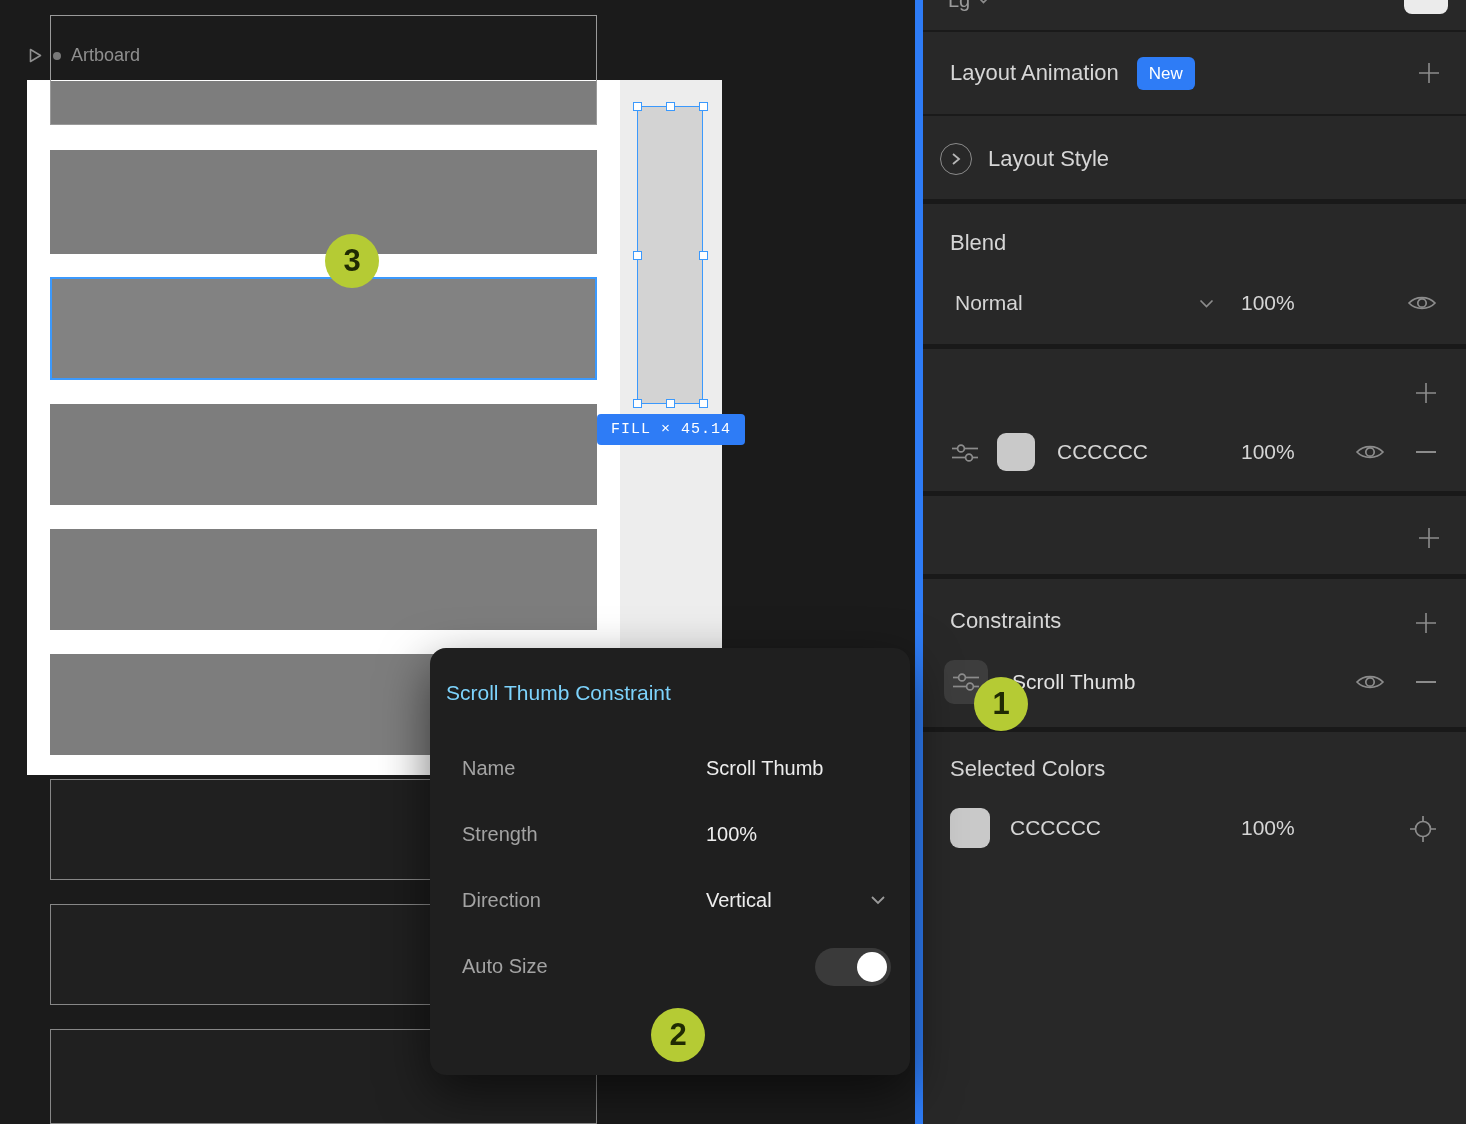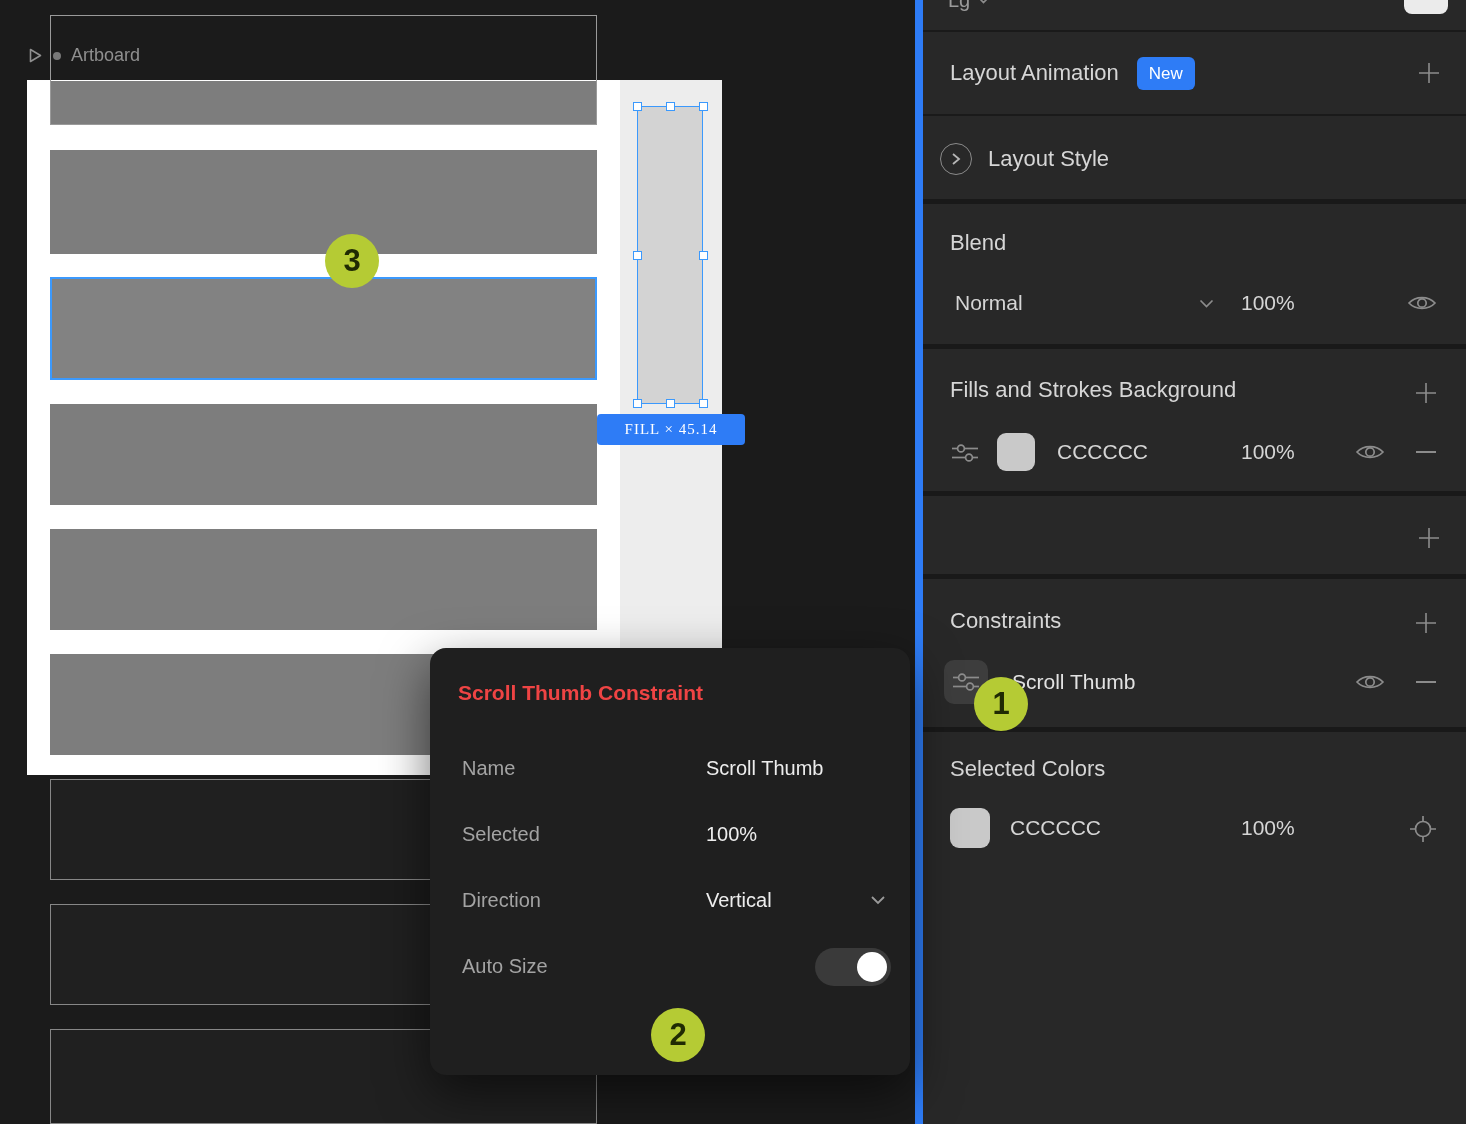--- a/index.html
+++ b/index.html
@@ -19,28 +19,28 @@
   .item{position:absolute;left:50px;width:547px;background:#7d7d7d}
   .item.sel{border:2px solid var(--selection-blue);background:#828282;box-sizing:border-box}
   .item.ghost{background:#202020;border:1.5px solid #878787;box-sizing:border-box}
   #item-outline-top{position:absolute;left:50px;top:15px;width:547px;height:110px;border:1.5px solid #9a9a9a;box-sizing:border-box}
   #item-top-fill{position:absolute;left:51px;top:81px;width:545px;height:43px;background:#7d7d7d}
   #artboard-label{left:28px;top:45px;display:flex;align-items:center;gap:10px;color:#8f8f8f;font-size:18px}
   #artboard-label .dot{width:8px;height:8px;border-radius:50%;background:#787878}
   #thumb{left:637px;top:106px;width:66px;height:298px;background:#d3d3d3;border:1.5px solid var(--selection-blue);box-sizing:border-box}
   .handle{position:absolute;width:9px;height:9px;background:#ffffff;border:1.5px solid var(--selection-blue);box-sizing:border-box}
   #fill-badge{left:597px;top:414px;width:148px;height:31px;background:var(--accent-blue);border-radius:4px;
-    color:#ffffff;font-family:Liberation Serif, serif;font-size:15px;line-height:31px;text-align:center;letter-spacing:1px}
+    color:#ffffff;font-family:Liberation Mono, monospace;font-size:15px;line-height:31px;text-align:center;letter-spacing:1px}
   .note-badge{position:absolute;z-index:60;width:54px;height:54px;border-radius:50%;background:var(--badge-green);
     color:#1f2a03;font-size:31px;font-weight:bold;display:flex;align-items:center;justify-content:center}
 
   
   #popup{left:430px;top:648px;width:480px;height:427px;background:#1f1f1f;border-radius:16px;
     box-shadow:0 18px 50px rgba(0,0,0,.55);z-index:40}
-  #popup .title{position:absolute;left:28px;top:33px;font-size:21px;color:#ef4444;font-weight:700}
+  #popup .title{position:absolute;left:16px;top:33px;font-size:21px;color:#7dd3fc;font-weight:400}
   .p-label{position:absolute;left:32px;font-size:20px;color:#a3a3a3}
   .p-value{position:absolute;left:276px;font-size:20px;color:#ededed}
   #dir-chevron{position:absolute;left:440px;top:247px;color:#9a9a9a}
   #toggle{position:absolute;left:385px;top:300px;width:76px;height:38px;border-radius:19px;background:#3a3a3a}
   #toggle .knob{position:absolute;right:4px;top:4px;width:30px;height:30px;border-radius:50%;background:#ffffff}
   #scroll-row{position:absolute;left:16px;top:358px;width:448px;height:52px;border-radius:10px;background:#2c2c2c}
   #scroll-row .lbl{position:absolute;left:16px;top:0;line-height:52px;font-size:20px;color:#e8e8e8}
   #scroll-row .cross{position:absolute;left:398px;top:12px;color:#9a9a9a}
 
   
@@ -106,21 +106,21 @@
 
     <div class="abs" id="fill-badge">FILL × 45.14</div>
   </div>
 
   <div class="abs" id="popup">
     <div class="title">Scroll Thumb Constraint</div>
 
     <div class="p-label" style="top:109px">Name</div>
     <div class="p-value" style="top:109px">Scroll Thumb</div>
 
-    <div class="p-label" style="top:175px">Selected</div>
+    <div class="p-label" style="top:175px">Strength</div>
     <div class="p-value" style="top:175px">100%</div>
 
     <div class="p-label" style="top:241px">Direction</div>
     <div class="p-value" style="top:241px">Vertical</div>
     <span id="dir-chevron" class="icon">
       <svg width="16" height="10" viewBox="0 0 16 10" fill="none" stroke="currentColor" stroke-width="1.8">
           <path d="M2 2l6 6 6-6"></path>
         </svg>
     </span>
 
@@ -179,21 +179,20 @@
         <span class="abs icon" style="left:484px;top:8px">
           <svg width="30" height="20" viewBox="0 0 30 20" fill="none" stroke="currentColor" stroke-width="1.7">
               <path d="M2 10C8.5 2.8 21.5 2.8 28 10C21.5 17.2 8.5 17.2 2 10Z"></path>
               <circle cx="15" cy="10" r="4.2"></circle>
             </svg>
         </span>
       </div>
     </div>
 
     <div class="sec" style="top:354px;height:142px;border-bottom:5px solid #191919">
-      <div class="sec-title abs" style="left:27px;top:23px">Fills and Strokes Background</div>
       <span class="abs icon" style="left:490px;top:26px">
         <svg width="26" height="26" viewBox="0 0 26 26">
             <path d="M13 3v20M3 13h20" stroke="currentColor" stroke-width="1.6" fill="none"></path>
           </svg>
       </span>
       <div class="abs" style="left:0;top:78px;width:543px;height:40px">
         <span class="abs icon sliders" style="left:28px;top:10px">
           <svg width="28" height="22" viewBox="0 0 28 22" fill="none" stroke="currentColor" stroke-width="1.7">
               <path d="M1 6.5h26"></path>
               <circle cx="10" cy="6.5" r="3.4"></circle>

